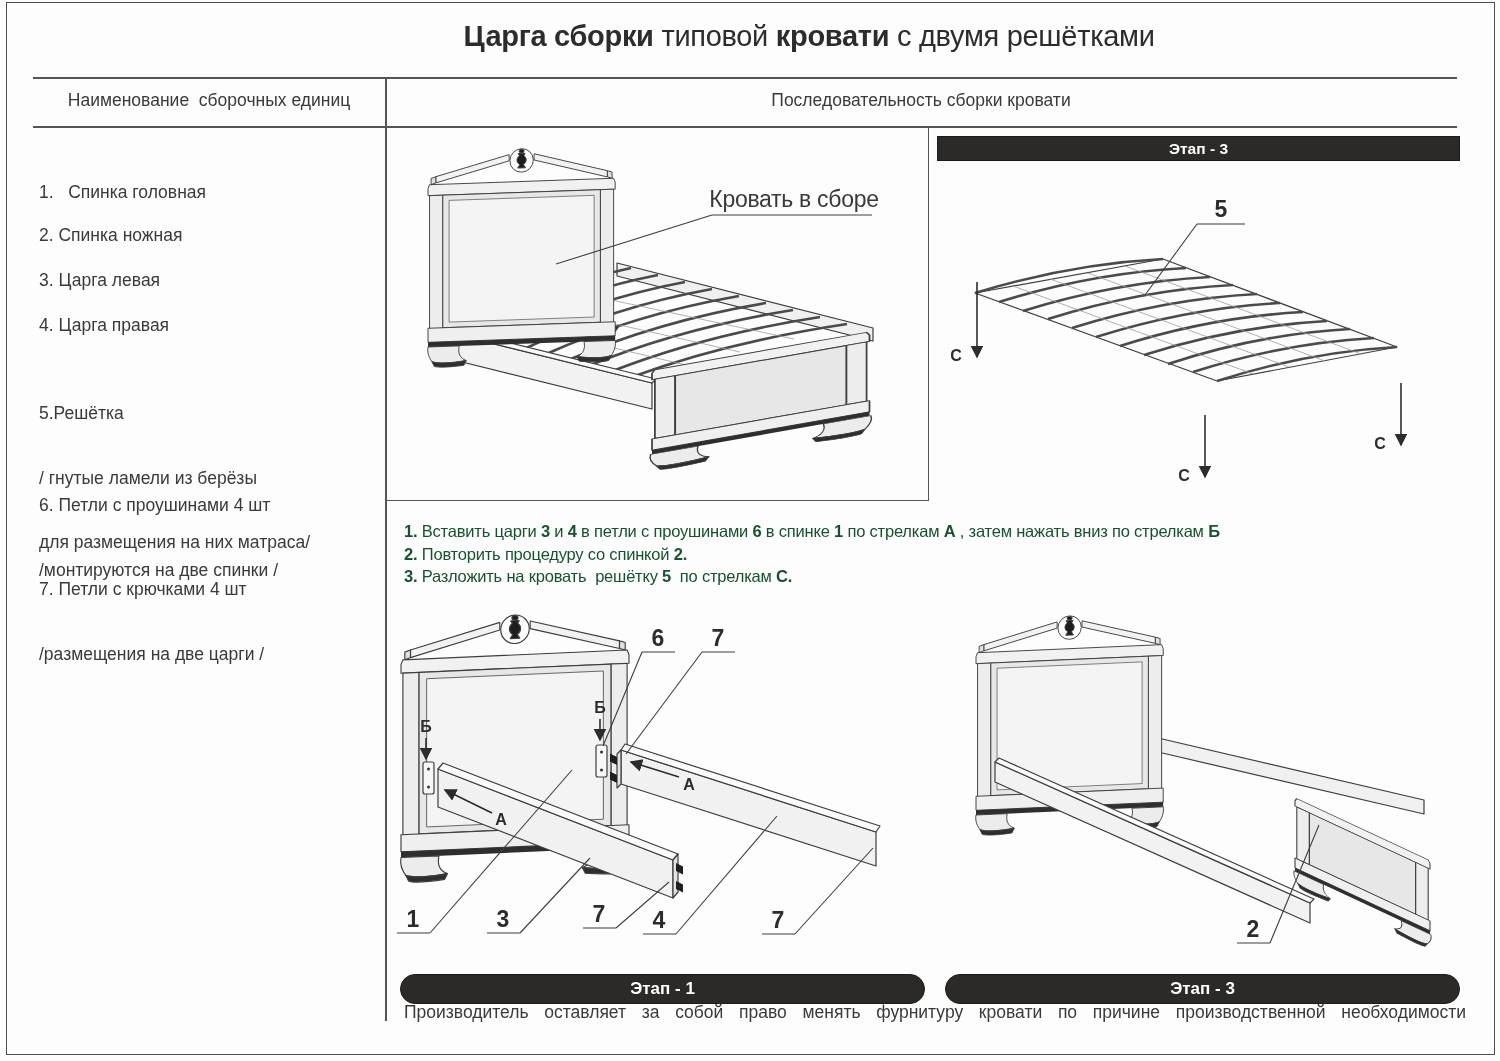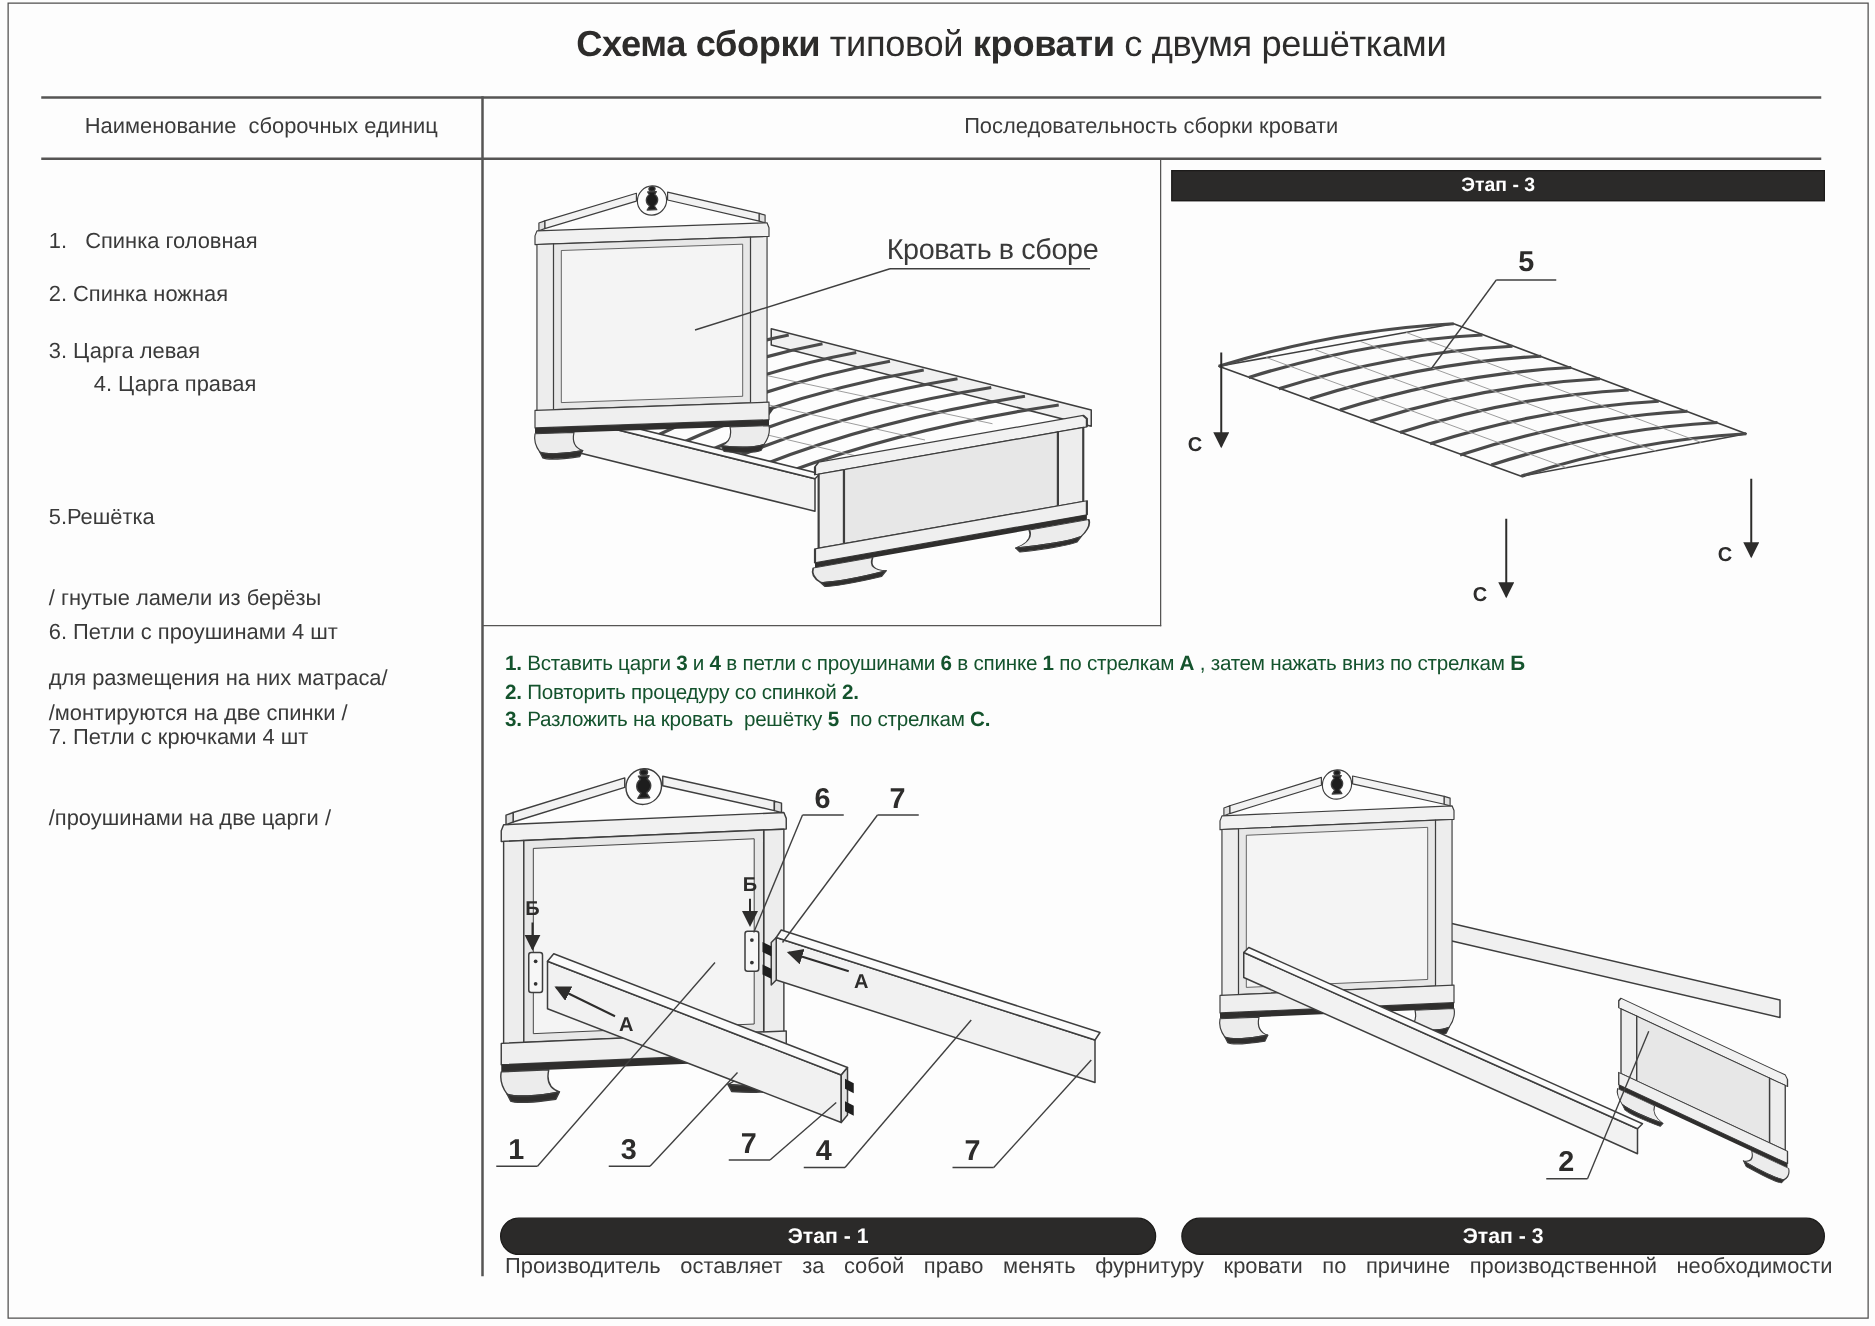--- a/index.html
+++ b/index.html
@@ -41,46 +41,46 @@
   svg .arrow { stroke:#2d2c2b; stroke-width:1.6; fill:none; marker-end:url(#arr); }
   svg .part  { stroke:#3e3e3e; stroke-width:1.2; stroke-linejoin:round; }
   svg .slat  { stroke:#4a4a4a; stroke-width:2.6; fill:none; }
 </style>
 </head>
 <body>
 
 <div class="page">
   <div class="frame"></div>
 
-  <div class="title"><span class="b">Схема сборки</span><span> типовой </span><span class="b">кровати</span><span> с двумя решётками</span></div>
+  <div class="title"><span class="b">Царга сборки</span><span> типовой </span><span class="b">кровати</span><span> с двумя решётками</span></div>
 
   <div class="hline" style="left:33px; top:77px;  width:1424px;"></div>
   <div class="hline" style="left:33px; top:126px; width:1424px;"></div>
   <div class="vline" style="left:385px; top:77px; height:944px;"></div>
 
   <div class="cellhead" style="left:385px; width:1072px;">Последовательность сборки кровати</div>
   <div class="cellhead" style="left:33px;  width:352px;">Наименование  сборочных единиц</div>
 
   <div class="parts">
     <div class="pitem" style="top:182px;"><div>1.   Спинка головная</div></div>
     <div class="pitem" style="top:225px;"><div>2. Спинка ножная</div></div>
     <div class="pitem" style="top:270px;"><div>3. Царга левая</div></div>
-    <div class="pitem" style="top:297px;margin-left:36px;"><div>4. Царга правая</div></div>
+    <div class="pitem" style="top:315px;"><div>4. Царга правая</div></div>
     <div class="pitem" style="top:360px;">
       <div>5.Решётка</div>
       <div>/ гнутые ламели из берёзы</div>
       <div>для размещения на них матраса/</div>
     </div>
     <div class="pitem" style="top:452px;">
       <div>6. Петли с проушинами 4 шт</div>
       <div>/монтируются на две спинки /</div>
     </div>
     <div class="pitem" style="top:536px;">
       <div>7. Петли с крючками 4 шт</div>
-      <div>/проушинами на две царги /</div>
+      <div>/размещения на две царги /</div>
     </div>
   </div>
 
   <svg width="0" height="0" style="position:absolute">
     <defs>
       <marker id="arr" markerWidth="9" markerHeight="9" refX="7" refY="4" orient="auto">
         <path d="M0,0 L8,4 L0,8 Z" fill="#2d2c2b"></path>
       </marker>
       <g id="foot">
         <path d="M0,0 L40,0 C38,9 41,16 49,19 C30,22 12,22 5,19 C0,12 -1,5 0,0 Z" fill="#ececec" stroke="#3e3e3e" stroke-width="1.2"></path>

